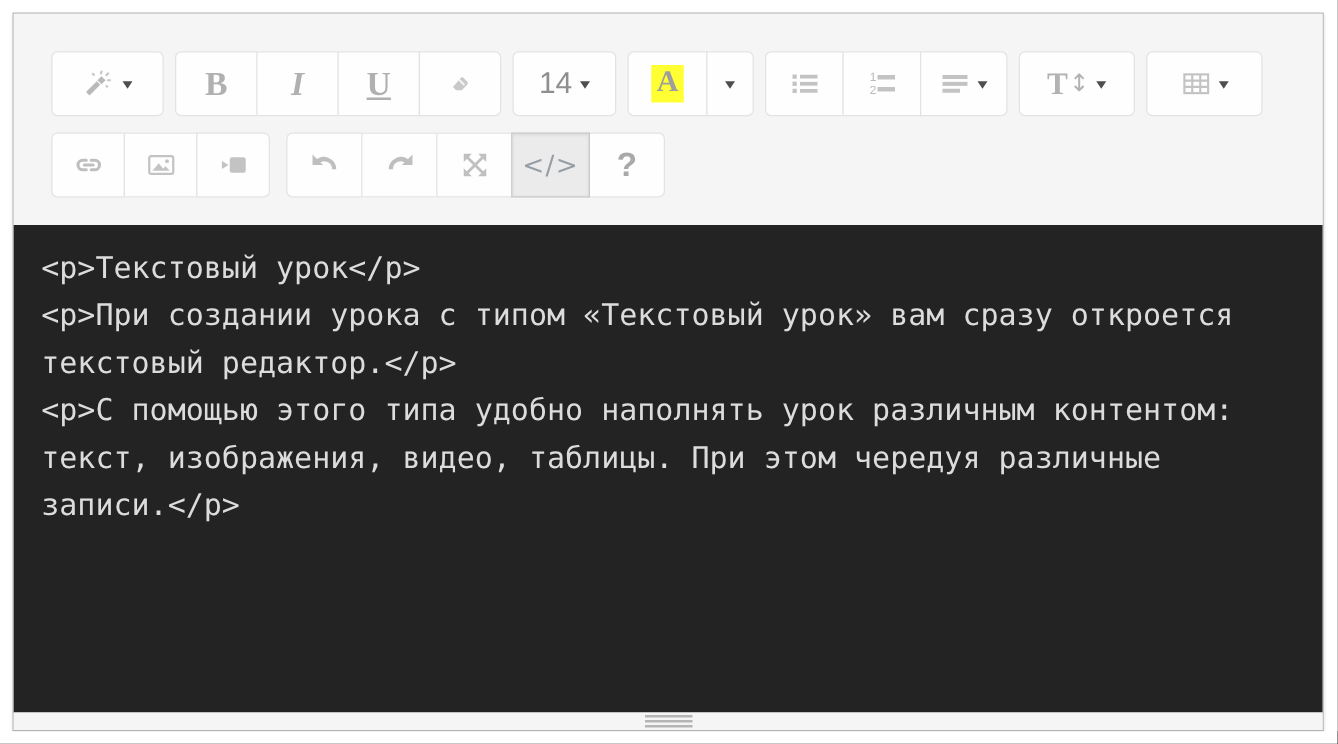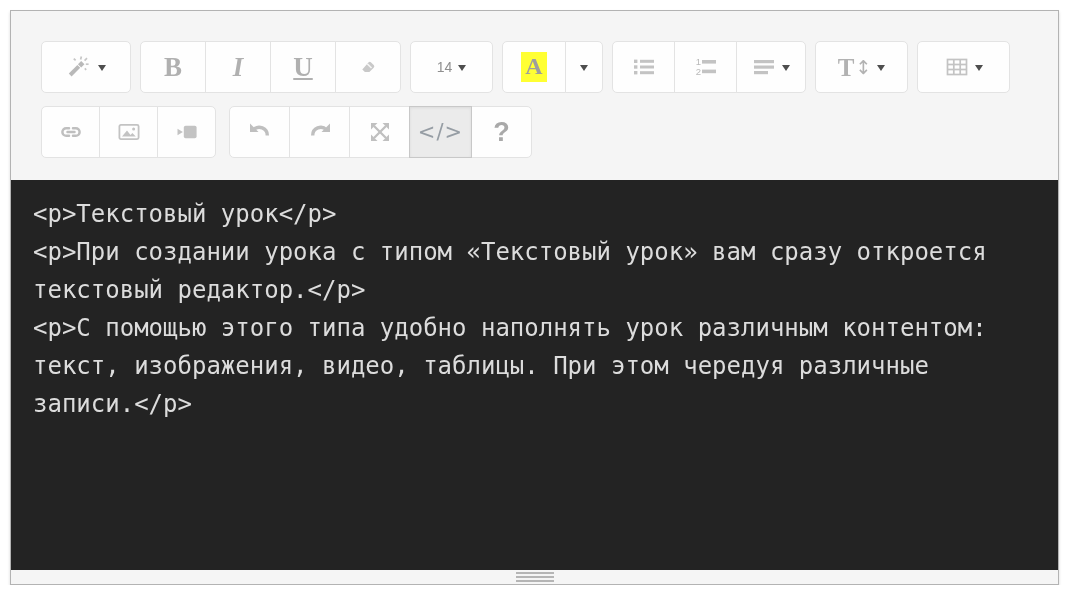--- a/index.html
+++ b/index.html
@@ -65,21 +65,21 @@
   .serif-letter {
     font-family: "Liberation Serif", serif;
     font-weight: bold;
     font-size: 27px;
     color: #b0b0b0;
     line-height: 1;
   }
   .italic-letter { font-style: italic; font-weight: bold; }
   .underline-letter { text-decoration: underline; }
 
-  .size-label { font-size: 14px; color: #8f8f8f; text-align: center; }
+  .size-label { font-size: 24px; color: #8f8f8f; text-align: center; }
 
   .color-chip {
     background: #ffff33;
     padding: 1px 4px 2px 4px;
     font-family: "Liberation Serif", serif;
     font-weight: bold;
     font-size: 24px;
     color: #9e9e9e;
     line-height: 1.1;
   }

